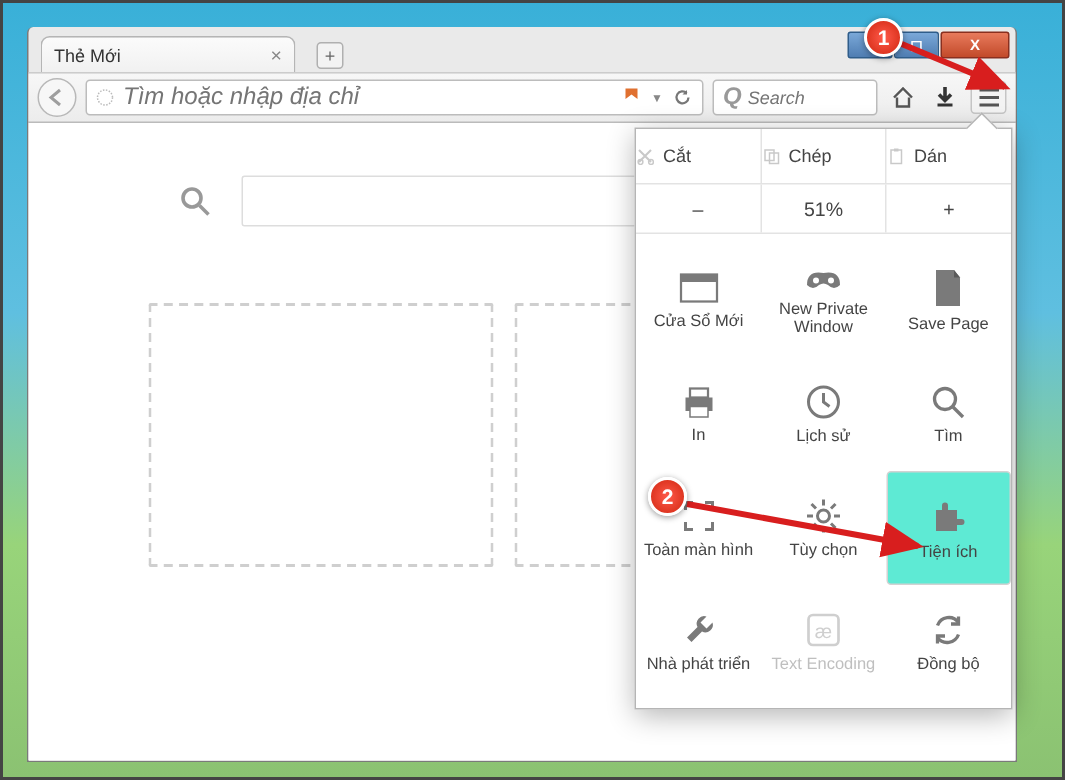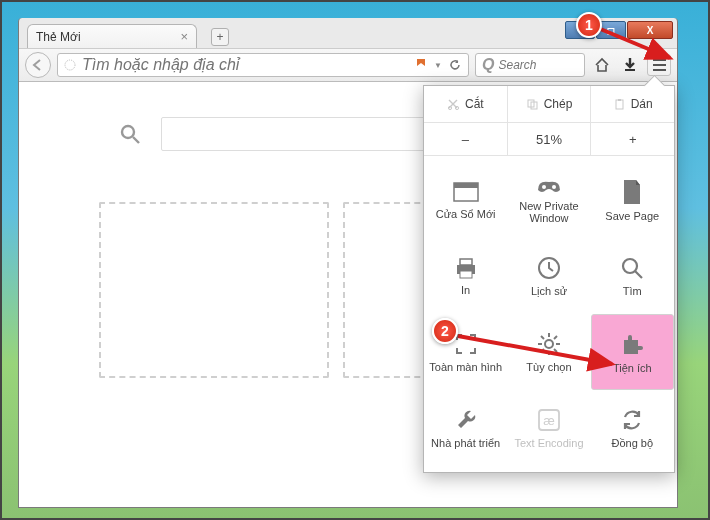--- a/index.html
+++ b/index.html
@@ -32,28 +32,28 @@
 .content{position:relative;height:calc(100% - 64px);background:#fff;}
 .sline{position:absolute;left:100px;top:35px;display:flex;align-items:center;gap:20px;}
 .sline .mag{color:#999;}
 .sline .box{width:270px;height:34px;border:1px solid #ddd;border-radius:2px;}
 .cards{position:absolute;left:80px;top:120px;display:flex;gap:14px;}
 .card{width:230px;height:176px;border:2px dashed #cfcfcf;border-radius:2px;}
 
 .menu{position:absolute;right:2px;top:67px;width:252px;background:#fff;border:1px solid #b5b5b5;box-shadow:0 4px 18px rgba(0,0,0,.3);z-index:5;}
 .menu::before{content:"";position:absolute;top:-8px;right:12px;width:14px;height:14px;background:#fff;border-left:1px solid #b5b5b5;border-top:1px solid #b5b5b5;transform:rotate(45deg);}
 .mrow{display:flex;border-bottom:1px solid #e3e3e3;}
-.mitem3{flex:1;display:flex;align-items:center;justify-content:center;gap:6px;height:36px;font-size:12px;color:#444;border-right:1px solid #e3e3e3;}
+.mitem3{flex:1;display:flex;align-items:center;gap:6px;height:36px;font-size:12px;color:#444;border-right:1px solid #e3e3e3;}
 .mitem3:last-child{border-right:none;}
 .mitem3 .ico{color:#bdbdbd;}
 .mzoom{flex:1;display:flex;align-items:center;justify-content:center;height:32px;font-size:13px;color:#444;border-right:1px solid #e3e3e3;}
 .mzoom:last-child{border-right:none;}
 .grid{display:flex;flex-wrap:wrap;padding:6px 0;}
 .gitem{width:33.33%;height:76px;display:flex;flex-direction:column;align-items:center;justify-content:center;gap:4px;font-size:11px;color:#444;position:relative;border-radius:3px;}
-.gitem.hover{background:#f9a8d4;border:1px solid #d2d2d2;}
+.gitem.hover{background:#5eead4;border:1px solid #d2d2d2;}
 .gitem .ico{color:#7a7a7a;}
 .gitem .ico.disabled{color:#cfcfcf;}
 .gitem .lbl{text-align:center;line-height:1.1;}
 .gitem .lbl.disabled{color:#bfbfbf;}
 
 .callout{position:absolute;width:26px;height:26px;border-radius:50%;background:radial-gradient(#ff5a4a,#d02610);border:2px solid #fff;display:flex;align-items:center;justify-content:center;color:#fff;font-weight:700;font-size:14px;z-index:20;box-shadow:0 1px 4px rgba(0,0,0,.4);}
 .arrow{position:absolute;z-index:19;}
 
 svg{display:block;}
 </style>

